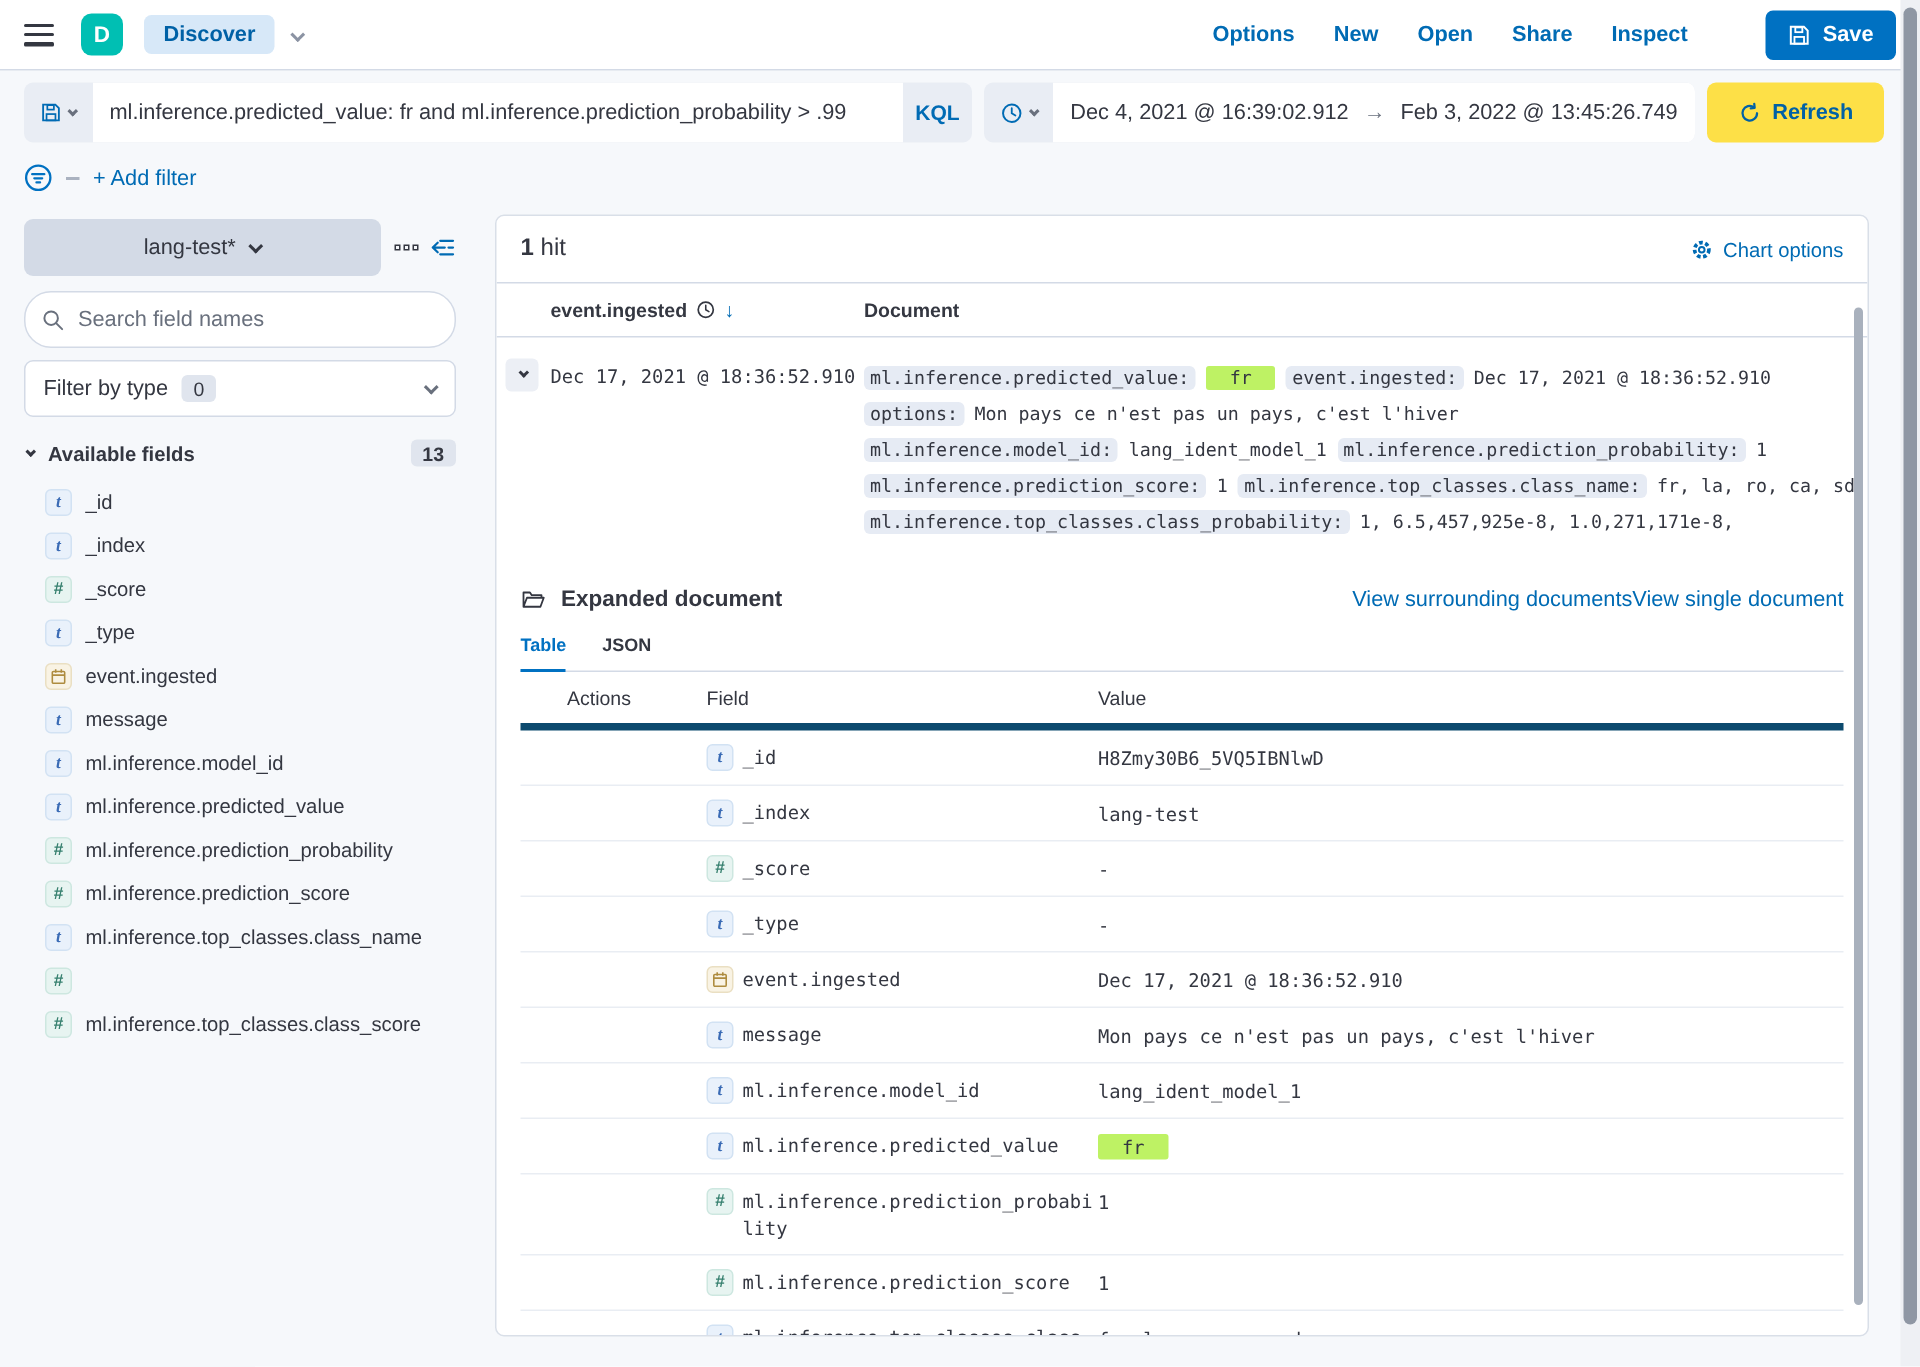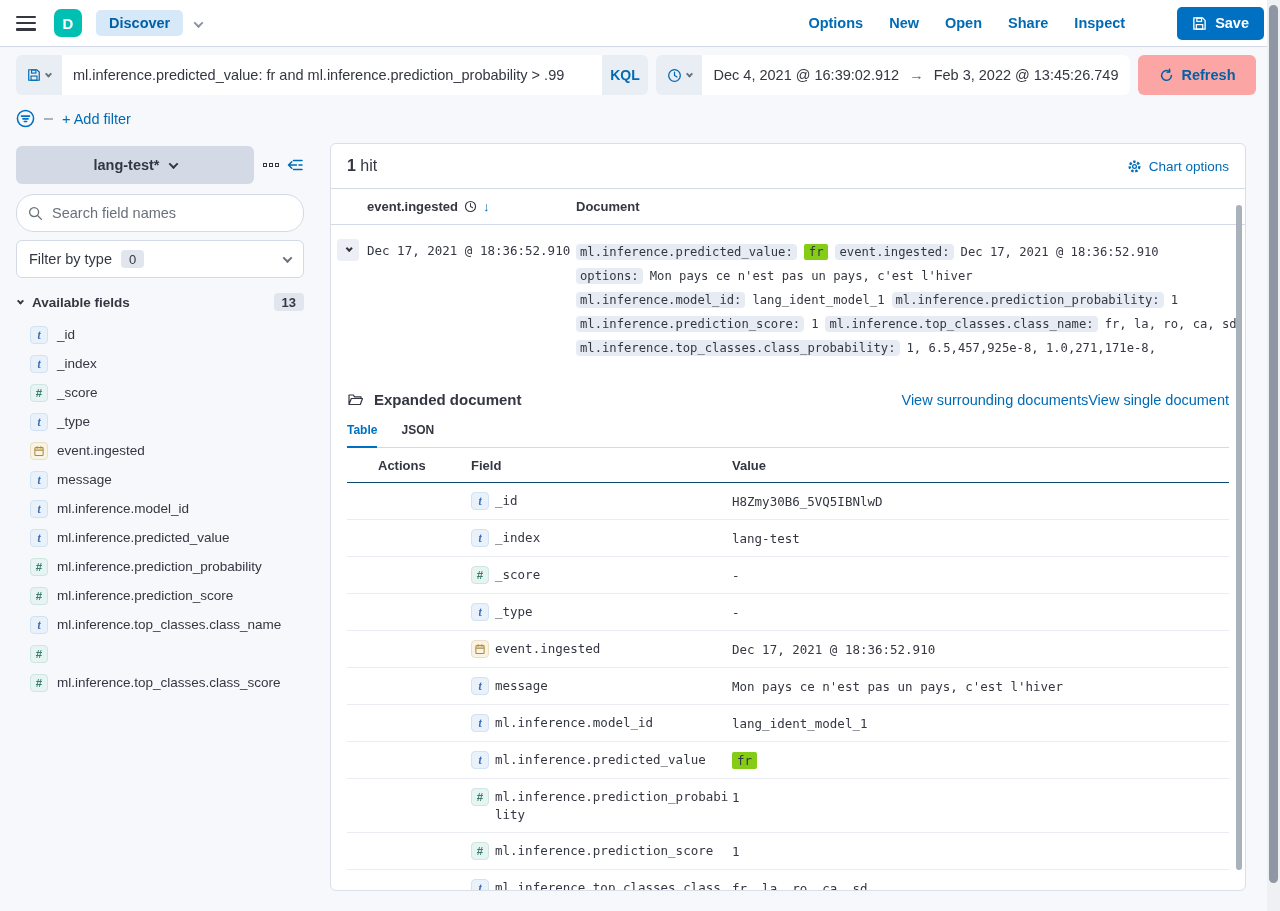--- a/index.html
+++ b/index.html
@@ -35,33 +35,33 @@
   .ctrl-wrap { background:#e9edf4; border-radius:6px; overflow:hidden; display:flex; align-items:stretch; height:40px; }
   .query-group { flex:1; max-width:632px; }
   .icon-seg { width:46px; display:flex; align-items:center; justify-content:center; gap:5px; color:#006bb4; cursor:pointer; }
   .icon-seg .chev { color:#69707d; }
   .white-field { flex:1; background:#fff; display:flex; align-items:center; padding:0 11px; font-size:14.5px; }
   .kql-seg { width:46px; display:flex; align-items:center; justify-content:center;
     color:#006bb4; font-weight:600; font-size:14px; cursor:pointer; }
   .date-group { width:474px; }
   .date-field { gap:10px; justify-content:center; cursor:pointer; }
   .date-arrow { color:#69707d; }
-  .refresh-btn { width:118px; height:40px; background:#fca5a5; color:#0061a6; border:none; border-radius:6px;
+  .refresh-btn { width:118px; height:40px; background:#fde047; color:#0061a6; border:none; border-radius:6px;
     display:flex; align-items:center; justify-content:center; gap:8px; font-size:14.5px; font-weight:600; cursor:pointer; }
 
   .filter-row { position:absolute; top:109px; left:16px; display:flex; align-items:center; gap:9px; }
   .filter-circle { color:#0071c2; cursor:pointer; }
   .filter-dash { width:9px; height:2px; background:#aab2c0; }
   .add-filter { color:#006bb4; font-size:14.5px; font-weight:500; cursor:pointer; text-decoration:none; }
 
   
   .sidebar { position:absolute; left:16px; top:146px; width:288px; }
   .sb-top { display:flex; align-items:center; }
   .index-btn { width:255px; height:38px; background:#d3dae6; border:none; border-radius:6px;
-    display:flex; align-items:center; justify-content:center; gap:10px; font-weight:700; font-size:14.5px;
+    display:flex; align-items:center; justify-content:center; gap:10px; font-weight:400; font-size:14.5px;
     color:#343741; cursor:pointer; font-family:inherit; }
   .index-btn .chev { color:#343741; }
   .boxes-icon { margin-left:9px; display:flex; gap:2px; cursor:pointer; }
   .boxes-icon i { width:4px; height:4px; border:1.4px solid #343741; display:block; }
   .collapse-icon { margin-left:7px; color:#006bb4; cursor:pointer; }
   .search-box { margin-top:10px; height:38px; background:#fff; border:1px solid #d3dae6; border-radius:18px;
     display:flex; align-items:center; padding:0 11px; gap:9px; color:#69707d; }
   .search-box input { border:none; outline:none; flex:1; font-size:14.5px; font-family:inherit; color:#343741; background:transparent; }
   .search-box input::placeholder { color:#69707d; }
   .type-filter { margin-top:8px; height:38px; background:#fff; border:1px solid #d3dae6; border-radius:6px;
@@ -99,31 +99,31 @@
   .sort-arrow { color:#006bb4; font-weight:400; font-size:13px; }
   .doc-row { display:flex; padding-top:14px; align-items:flex-start; }
   .expand-btn { margin-left:6px; width:22px; height:22px; background:#eceff5; border:none; border-radius:4px;
     flex:none; display:flex; align-items:center; justify-content:center; color:#343741; cursor:pointer; }
   .expand-btn .chev { transform:rotate(45deg) translate(-1px,-2px); }
   .doc-time { margin-left:8px; width:201px; font-size:12.5px; padding-top:4px; white-space:nowrap; }
   .doc-summary { margin-left:8px; width:660px; padding-top:1px; }
   .sum-line { display:flex; align-items:center; gap:7px; height:24px; white-space:nowrap;
     font-family:"DejaVu Sans Mono", monospace; font-size:12.2px; }
   .pill { background:#e6ebf4; border-radius:4px; padding:1px 4px; }
-  .mark { background:#84cc16; padding:1px 5px; border-radius:2px; }
+  .mark { background:#bef264; padding:1px 16px; border-radius:2px; }
 
   .expanded { margin:31px 16px 0 16px; }
   .exp-header { display:flex; align-items:center; gap:10px; }
   .exp-title { font-weight:700; font-size:15px; }
   .exp-links { margin-left:auto; display:flex; }
   .exp-link { color:#006bb4; font-size:14.5px; font-weight:500; cursor:pointer; text-decoration:none; }
   .tabs { margin-top:15px; display:flex; gap:24px; border-bottom:1px solid #d3dae6; }
   .tab { padding-bottom:9px; font-weight:700; font-size:12px; color:#343741; cursor:pointer; }
   .tab.active { color:#0071c2; border-bottom:2px solid #0071c2; margin-bottom:-1px; }
-  .x-thead { display:flex; padding:10px 0 9px 31px; font-size:13px; font-weight:700; border-bottom:1px solid #0c4a6e; }
+  .x-thead { display:flex; padding:10px 0 9px 31px; font-size:13px; font-weight:400; border-bottom:5px solid #0c4a6e; }
   .x-actions { width:93px; }
   .x-field { width:261px; display:flex; align-items:flex-start; gap:6px; }
   .x-value { flex:1; }
   .x-row { display:flex; align-items:flex-start; padding:8.5px 0 8.5px 31px; border-bottom:1px solid #e9edf3; }
   .x-fname { font-family:"DejaVu Sans Mono", monospace; font-size:12.5px; line-height:18px;
     width:237px; flex:none; word-break:break-all; }
   .x-row .x-value { font-family:"DejaVu Sans Mono", monospace; font-size:12.5px; line-height:18px; padding-top:1px; }
 
   
   .inner-scroll { position:absolute; left:1236px; top:205px; width:6px; height:665px;

